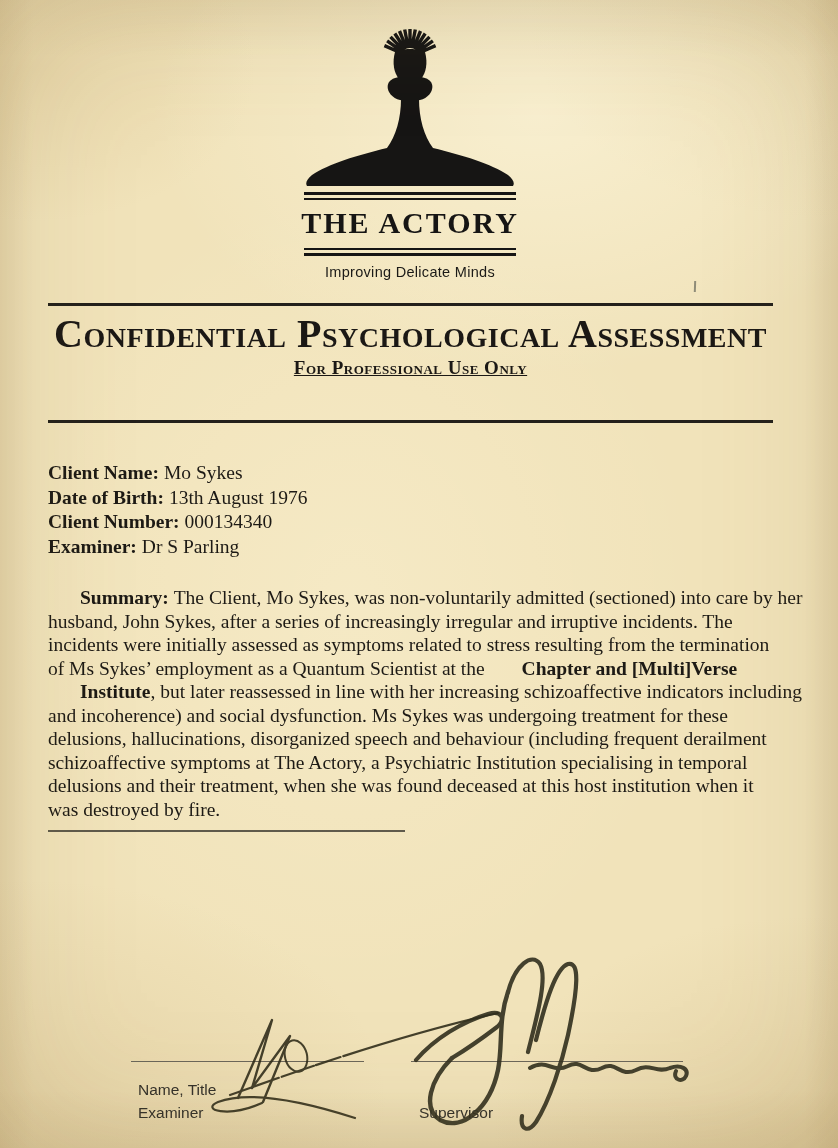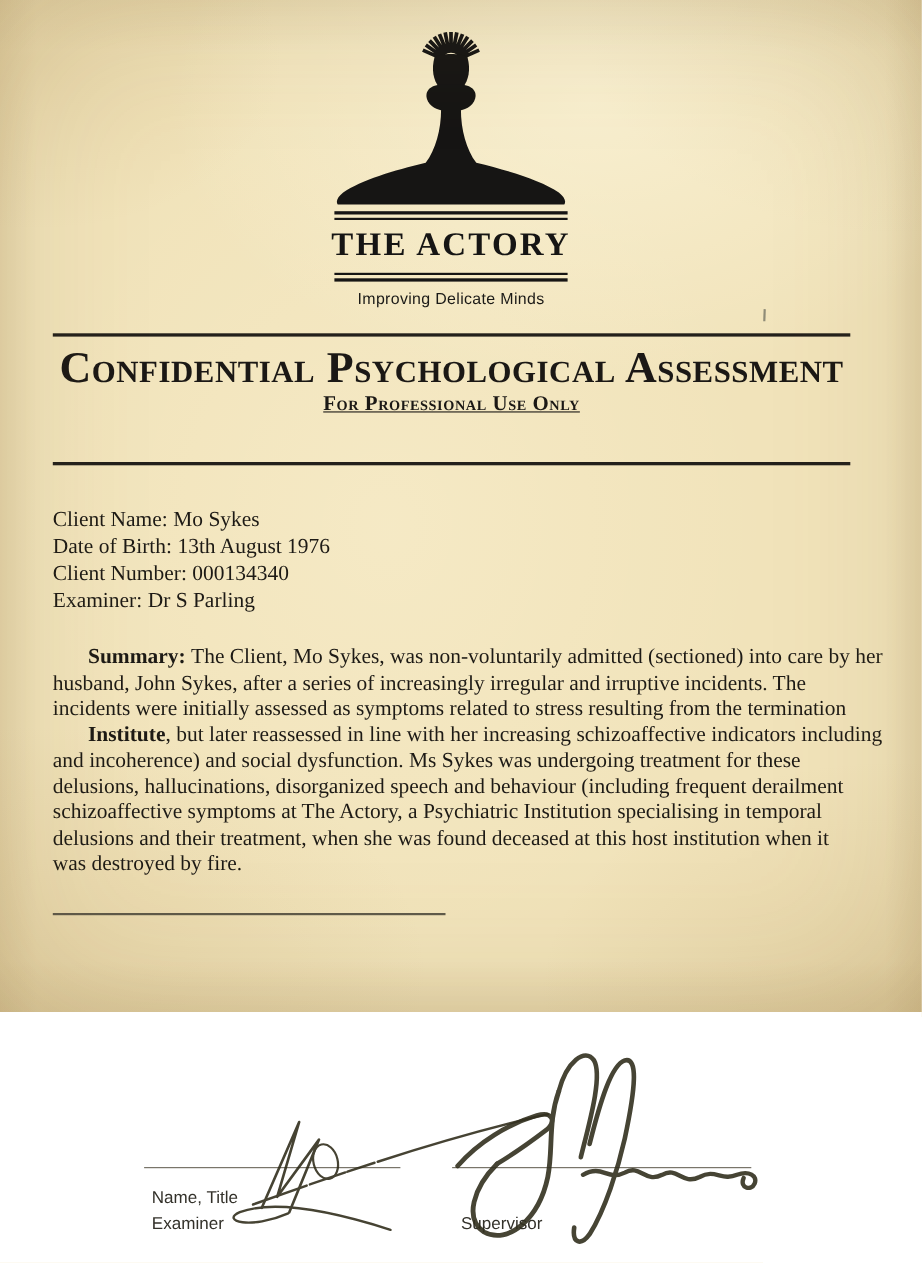--- a/index.html
+++ b/index.html
@@ -1,21 +1,21 @@
 <!DOCTYPE html>
 <html style="--paper: #f1e3ba; --ink: #1d1a15; --rule: #23201b; --sig-ink: #2d2a18;"><head>
 <meta charset="utf-8">
 <style>
   :root{
     --paper:#f1e3ba; --ink:#1d1a15; --rule:#23201b; --sig-ink:#2d2a18; --label:#33312a;
   }
   html,body{margin:0;padding:0;width:838px;height:1148px;overflow:hidden;}
   body{font-family:"Liberation Serif","DejaVu Serif",serif;color:var(--ink);}
   .page{
-    position:relative;width:838px;height:920px;background-color:var(--paper);
+    position:relative;width:838px;height:1148px;background-color:var(--paper);
     background-image:
       radial-gradient(ellipse 620px 420px at 64% 10%, rgba(255,250,228,.50), rgba(255,250,228,0) 62%),
       radial-gradient(ellipse 520px 620px at 42% 52%, rgba(255,248,222,.30), rgba(255,248,222,0) 66%),
       radial-gradient(ellipse 320px 220px at 4% 6%, rgba(186,155,95,.16), rgba(186,155,95,0) 70%),
       radial-gradient(ellipse 420px 280px at 98% 2%, rgba(186,155,95,.14), rgba(186,155,95,0) 70%),
       radial-gradient(ellipse 460px 300px at 97% 98%, rgba(178,145,85,.20), rgba(178,145,85,0) 70%),
       radial-gradient(ellipse 520px 320px at 3% 96%, rgba(178,145,85,.18), rgba(178,145,85,0) 70%),
       linear-gradient(90deg, rgba(160,130,80,.14), rgba(160,130,80,0) 4%, rgba(160,130,80,0) 96%, rgba(160,130,80,.16)),
       linear-gradient(0deg, rgba(150,120,70,.14), rgba(150,120,70,0) 5%, rgba(150,120,70,0) 95%, rgba(150,120,70,.10));
   }
@@ -40,21 +40,21 @@
   .hrule-top{top:303px;}
   .hrule-mid{top:420px;}
   .title-wrap{position:absolute;left:48px;top:312px;width:725px;text-align:center;}
   .doc-title{margin:0;font-size:40px;line-height:1.1;font-weight:bold;font-variant:small-caps;
     letter-spacing:.5px;white-space:nowrap;color:#1b1815;}
   .doc-subtitle{margin:2px 0 0 0;font-size:19px;line-height:1.1;font-weight:bold;
     font-variant:small-caps;letter-spacing:.5px;white-space:nowrap;color:#1b1815;text-decoration:underline;}
 
   
   .client-block{position:absolute;left:48px;top:461px;font-size:19.5px;line-height:24.5px;}
-  .client-row .lbl{font-weight:normal;margin-right:5px;}
+  .client-row .lbl{font-weight:bold;margin-right:5px;}
 
   
   .summary{position:absolute;left:48px;top:586px;font-size:19.5px;line-height:23.5px;}
   .summary .sum-line{white-space:nowrap;}
   .summary .b{font-weight:bold;margin-left:32px;}
   .hrule-short{position:absolute;left:48px;top:830px;width:357px;height:2px;background:#454237;opacity:.85;}
 
   
   .sig-line{position:absolute;top:1061px;height:1.3px;background:#6b675a;}
   .sig-line-left{left:131px;width:233px;}
@@ -116,20 +116,21 @@
     </div>
     <div class="client-row">
       <span class="lbl">Examiner:</span><span>Dr S Parling</span>
     </div>
   </div>
 
   <div class="summary">
       <div class="sum-line"><span class="b">Summary: </span><span>The Client, Mo Sykes, was non-voluntarily admitted (sectioned) into care by her</span></div>
       <div class="sum-line"><span>husband, John Sykes, after a series of increasingly irregular and irruptive incidents. The</span></div>
       <div class="sum-line"><span>incidents were initially assessed as symptoms related to stress resulting from the termination</span></div>
+      <div class="sum-line"><span>of Ms Sykes’ employment as a Quantum Scientist at the </span><span class="b">Chapter and [Multi]Verse</span></div>
       <div class="sum-line"><span class="b">Institute</span><span>, but later reassessed in line with her increasing schizoaffective indicators including</span></div>
       <div class="sum-line"><span>and incoherence) and social dysfunction. Ms Sykes was undergoing treatment for these</span></div>
       <div class="sum-line"><span>delusions, hallucinations, disorganized speech and behaviour (including frequent derailment</span></div>
       <div class="sum-line"><span>schizoaffective symptoms at The Actory, a Psychiatric Institution specialising in temporal</span></div>
       <div class="sum-line"><span>delusions and their treatment, when she was found deceased at this host institution when it</span></div>
       <div class="sum-line"><span>was destroyed by fire.</span></div>
     </div>
   <div class="hrule-short"></div>
 
   <div class="sig-line sig-line-left"></div>

